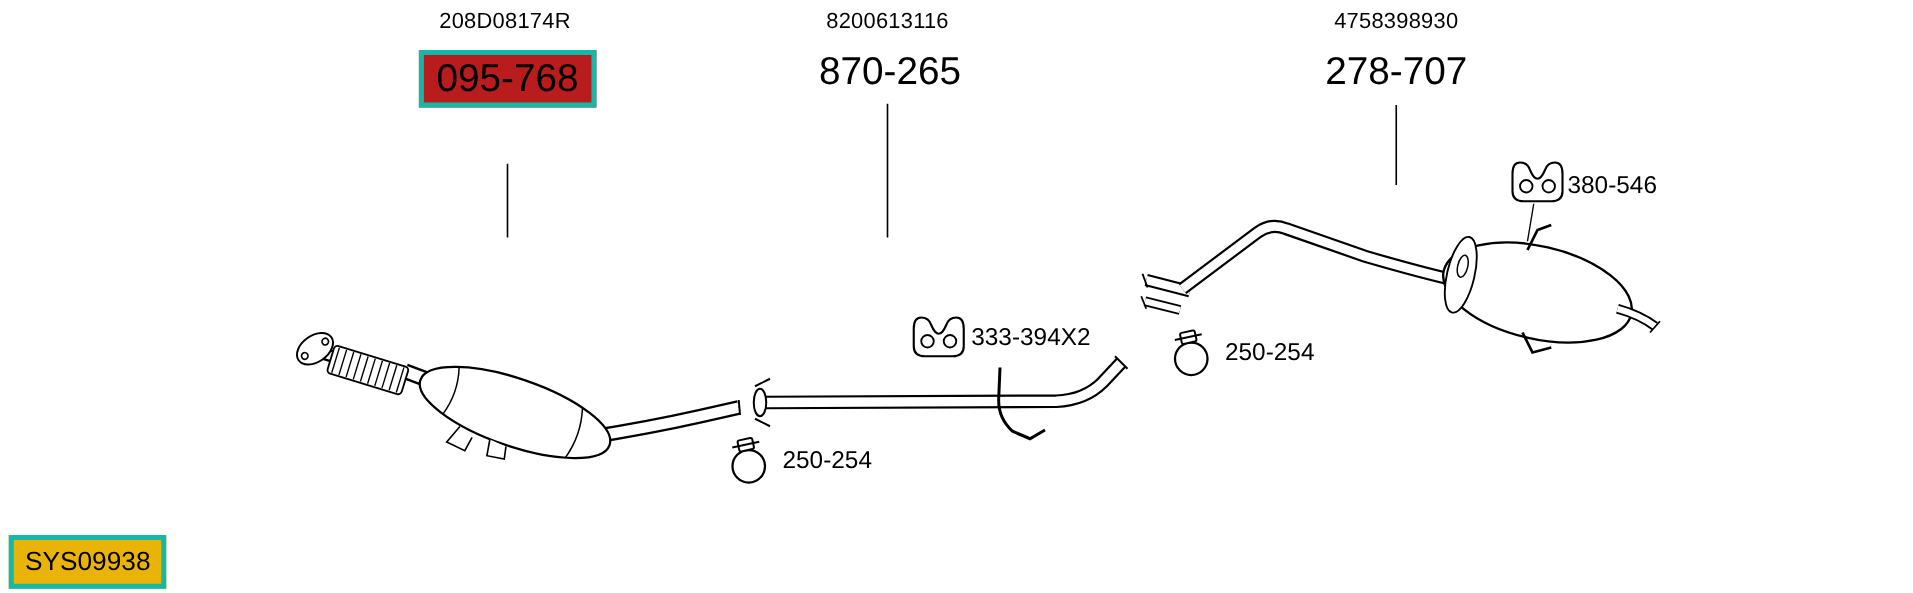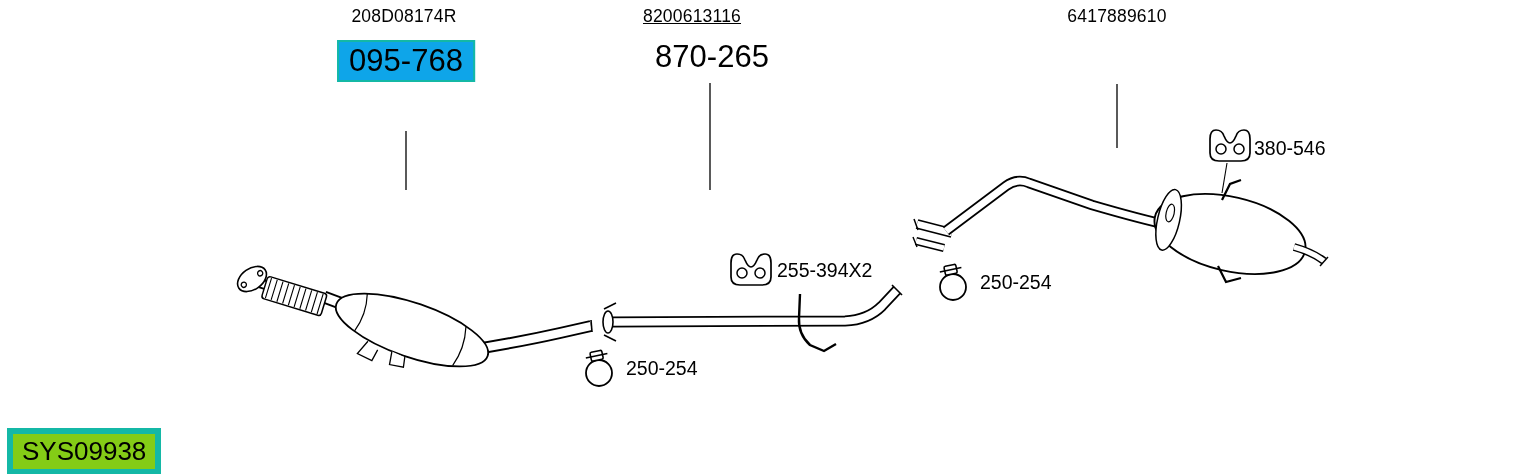--- a/index.html
+++ b/index.html
@@ -11,23 +11,23 @@
     background: #ffffff;
     font-family: "Liberation Sans", "DejaVu Sans", sans-serif;
     color: #000;
     overflow: hidden;
   }
   .svg-layer { position: absolute; left: 0; top: 0; width: 1530px; height: 474px; }
   .label { position: absolute; white-space: nowrap; color: #000; }
   .centered { transform: translateX(-50%); }
   .ref { font-size: 17.5px; letter-spacing: 0.2px; }
   .big { font-size: 31px; }
-  .boxed { border: 2px solid #14b8a6; padding: 0 10px; line-height: 38px; background: #0ea5e9; }
+  .boxed { border: 4px solid #14b8a6; padding: 0 10px; line-height: 38px; background: #b91c1c; }
   .callout { font-size: 19.5px; }
-  .sysid { font-size: 26px; border: 6px solid #14b8a6; padding: 1px 9px; line-height: 33px; background: #84cc16; }
+  .sysid { font-size: 21px; border: 4px solid #14b8a6; padding: 1px 9px; line-height: 33px; background: #eab308; }
 </style>
 </head>
 <body>
 
 <div class="stage">
 
   <svg class="svg-layer" width="1530" height="474" viewBox="0 0 1530 474" xmlns="http://www.w3.org/2000/svg">
 
     <defs>
       <g id="clampSym">
@@ -121,30 +121,31 @@
     <use href="#hangerSym" x="751" y="269"></use>
     <use href="#clampSym" x="953" y="281"></use>
     <use href="#clampSym" x="599" y="367"></use>
   </svg>
 
   <div class="label ref centered" style="left:404px; top:6px;">208D08174R</div>
 
   <div class="label big boxed centered" style="left:406px; top:40px;">095-768</div>
 
 
-  <div class="label ref centered" style="left:692px; top:6px;text-decoration:underline;">8200613116</div>
+  <div class="label ref centered" style="left:710px; top:6px;">8200613116</div>
 
   <div class="label big centered" style="left:712px; top:39px;">870-265</div>
 
-  <div class="label ref centered" style="left:1117px; top:6px;">6417889610</div>
+  <div class="label ref centered" style="left:1117px; top:6px;">4758398930</div>
 
+  <div class="label big centered" style="left:1117px; top:39px;">278-707</div>
 
   <div class="label callout" style="left:1254px; top:137px;">380-546</div>
 
-  <div class="label callout" style="left:777px; top:259px;">255-394X2</div>
+  <div class="label callout" style="left:777px; top:259px;">333-394X2</div>
 
   <div class="label callout" style="left:980px; top:271px;">250-254</div>
 
   <div class="label callout" style="left:626px; top:357px;">250-254</div>
 
   <div class="label sysid" style="left:7px; top:428px;">SYS09938</div>
 
 </div>
 
 </body></html>

